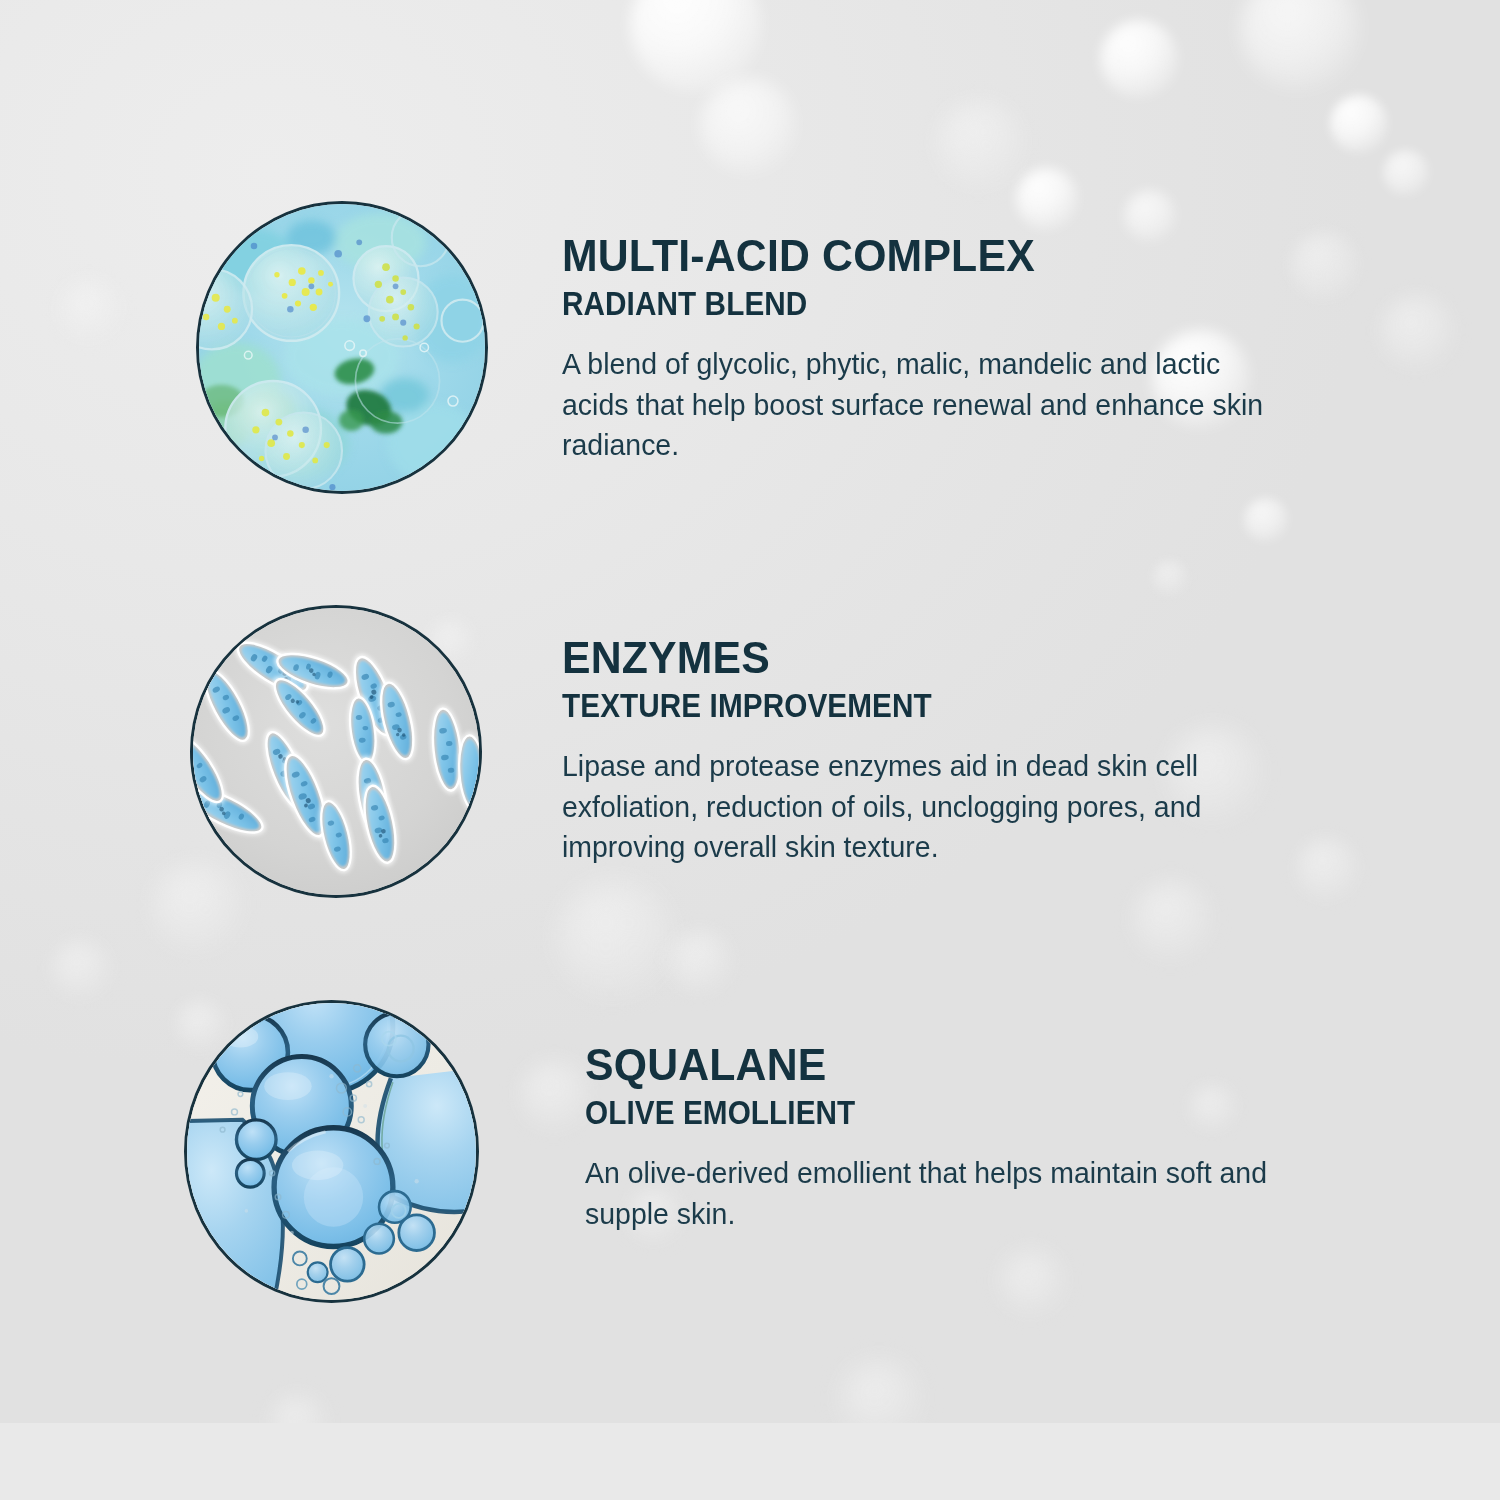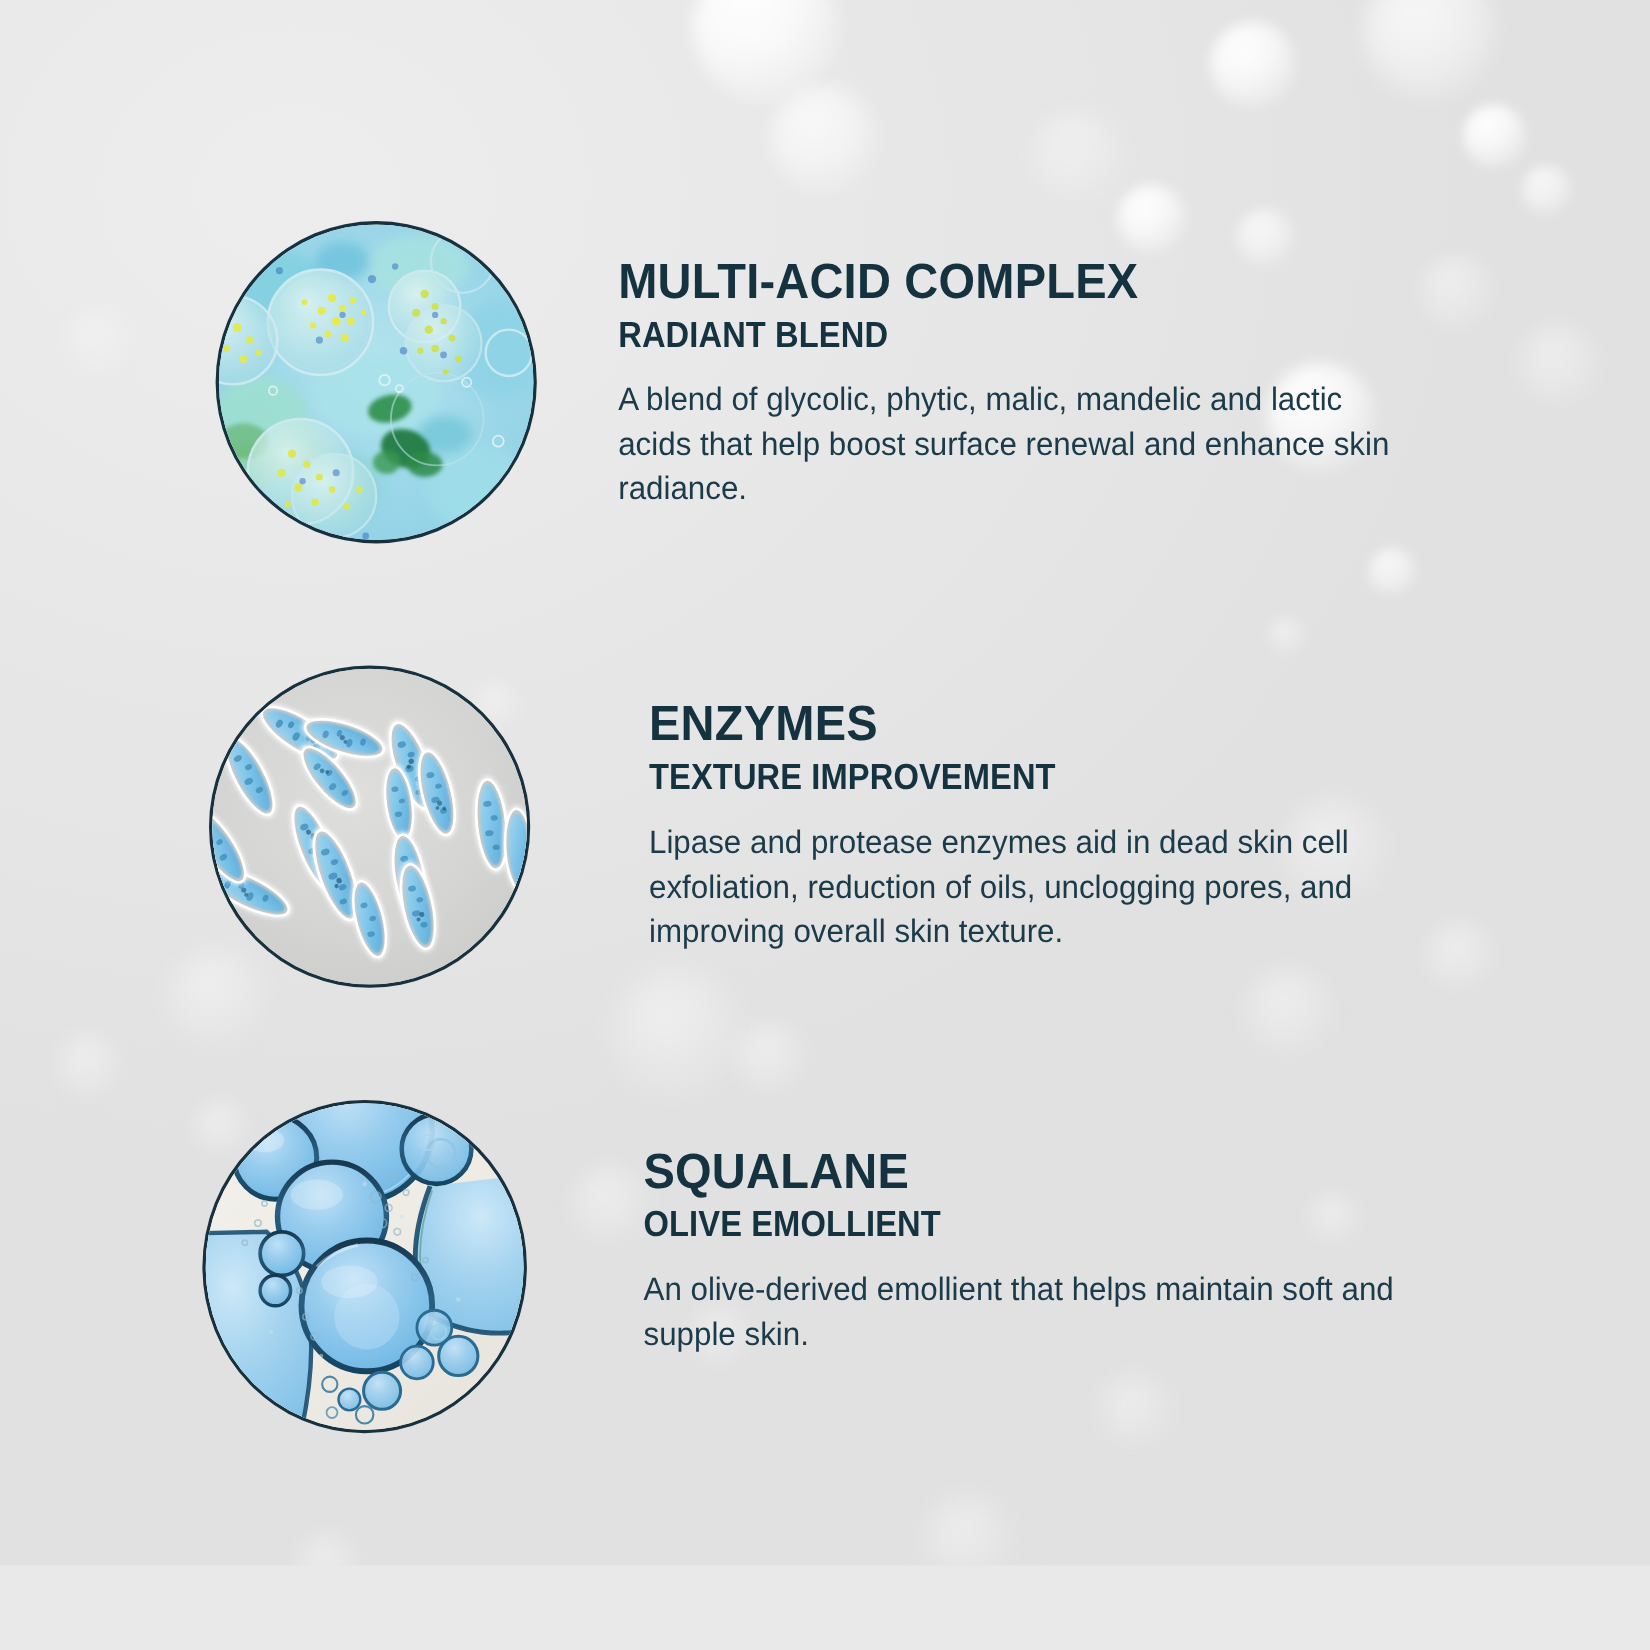--- a/index.html
+++ b/index.html
@@ -79,21 +79,21 @@
     overflow: hidden;
     border: 3px solid #17323e;
     box-sizing: border-box;
   }
   .circle-img svg { display: block; width: 100%; height: 100%; }
 
   .text-block {
     flex: 0 0 auto;
   }
   #row-0 .text-block { margin-left: 74px; padding-top: 32px; width: 760px; }
-  #row-1 .text-block { margin-left: 108px; padding-top: 30px; width: 760px; }
+  #row-1 .text-block { margin-left: 80px; padding-top: 30px; width: 760px; }
   #row-2 .text-block { margin-left: 106px; padding-top: 42px; width: 760px; }
 
   .ingredient-title {
     font-family: "Liberation Sans", sans-serif;
     font-size: 45px;
     line-height: 1.02;
     font-weight: bold;
     letter-spacing: 0.2px;
     color: #14323f;
     margin: 0 0 8px 0;

